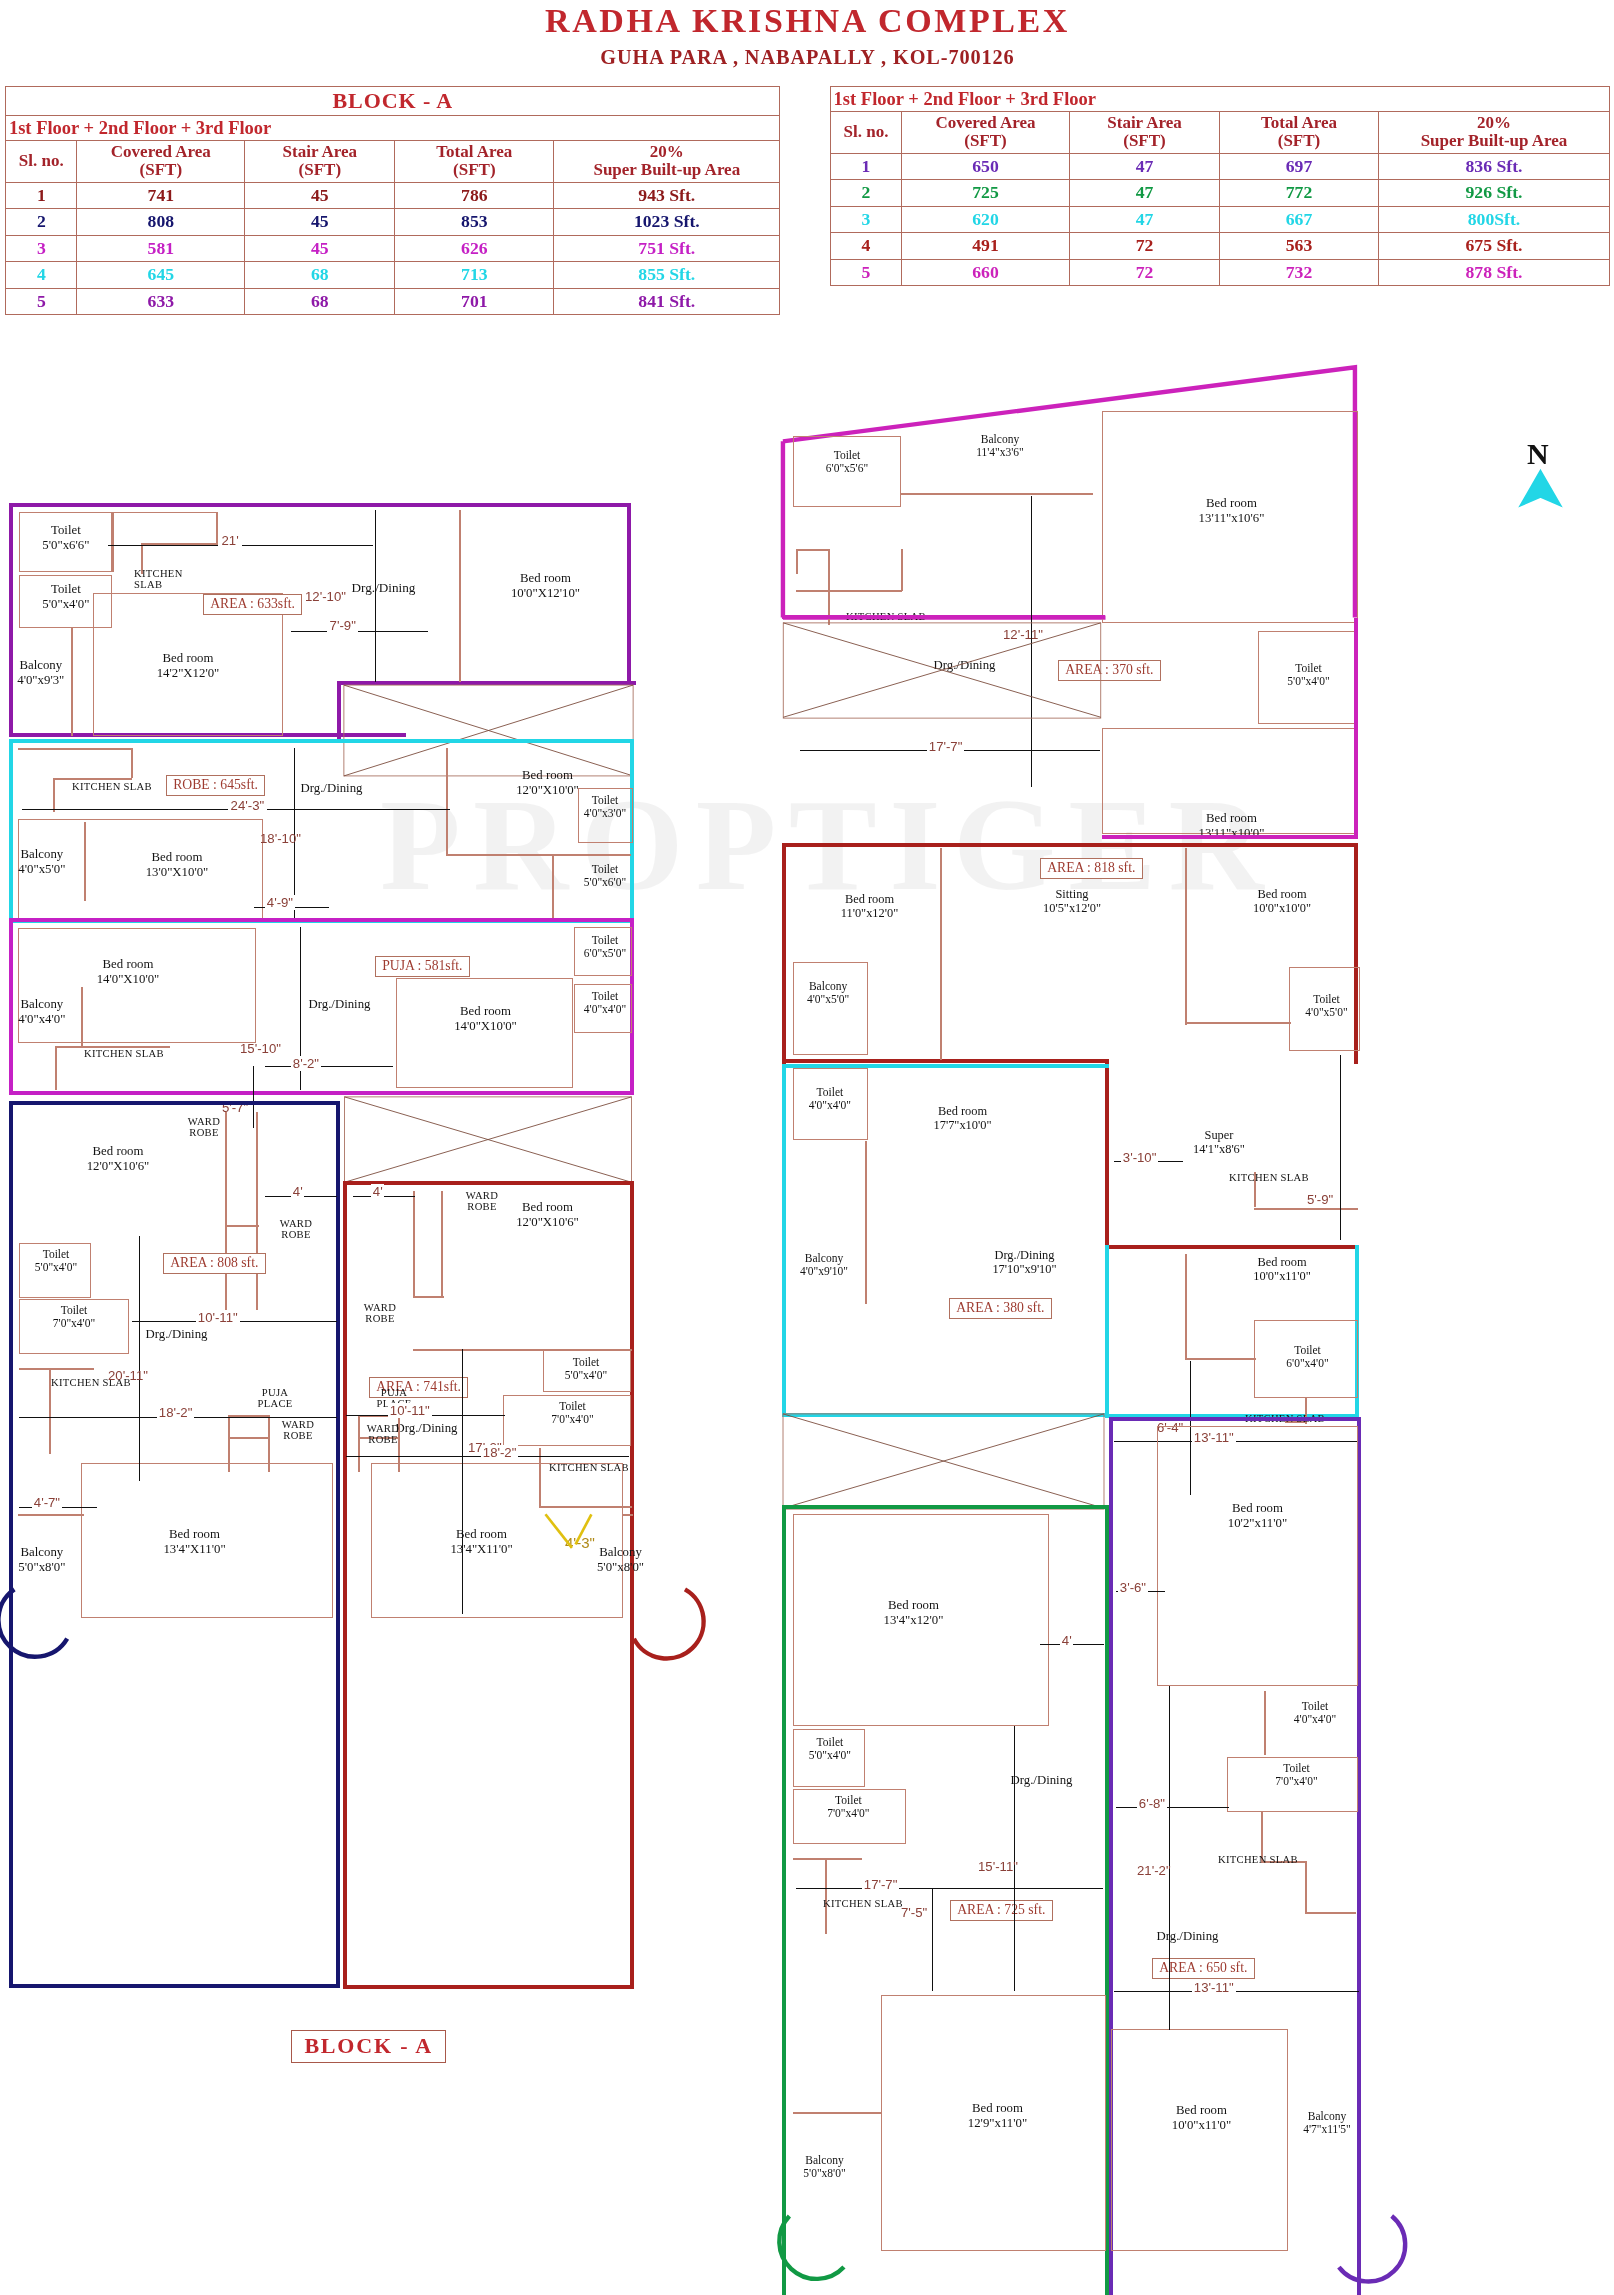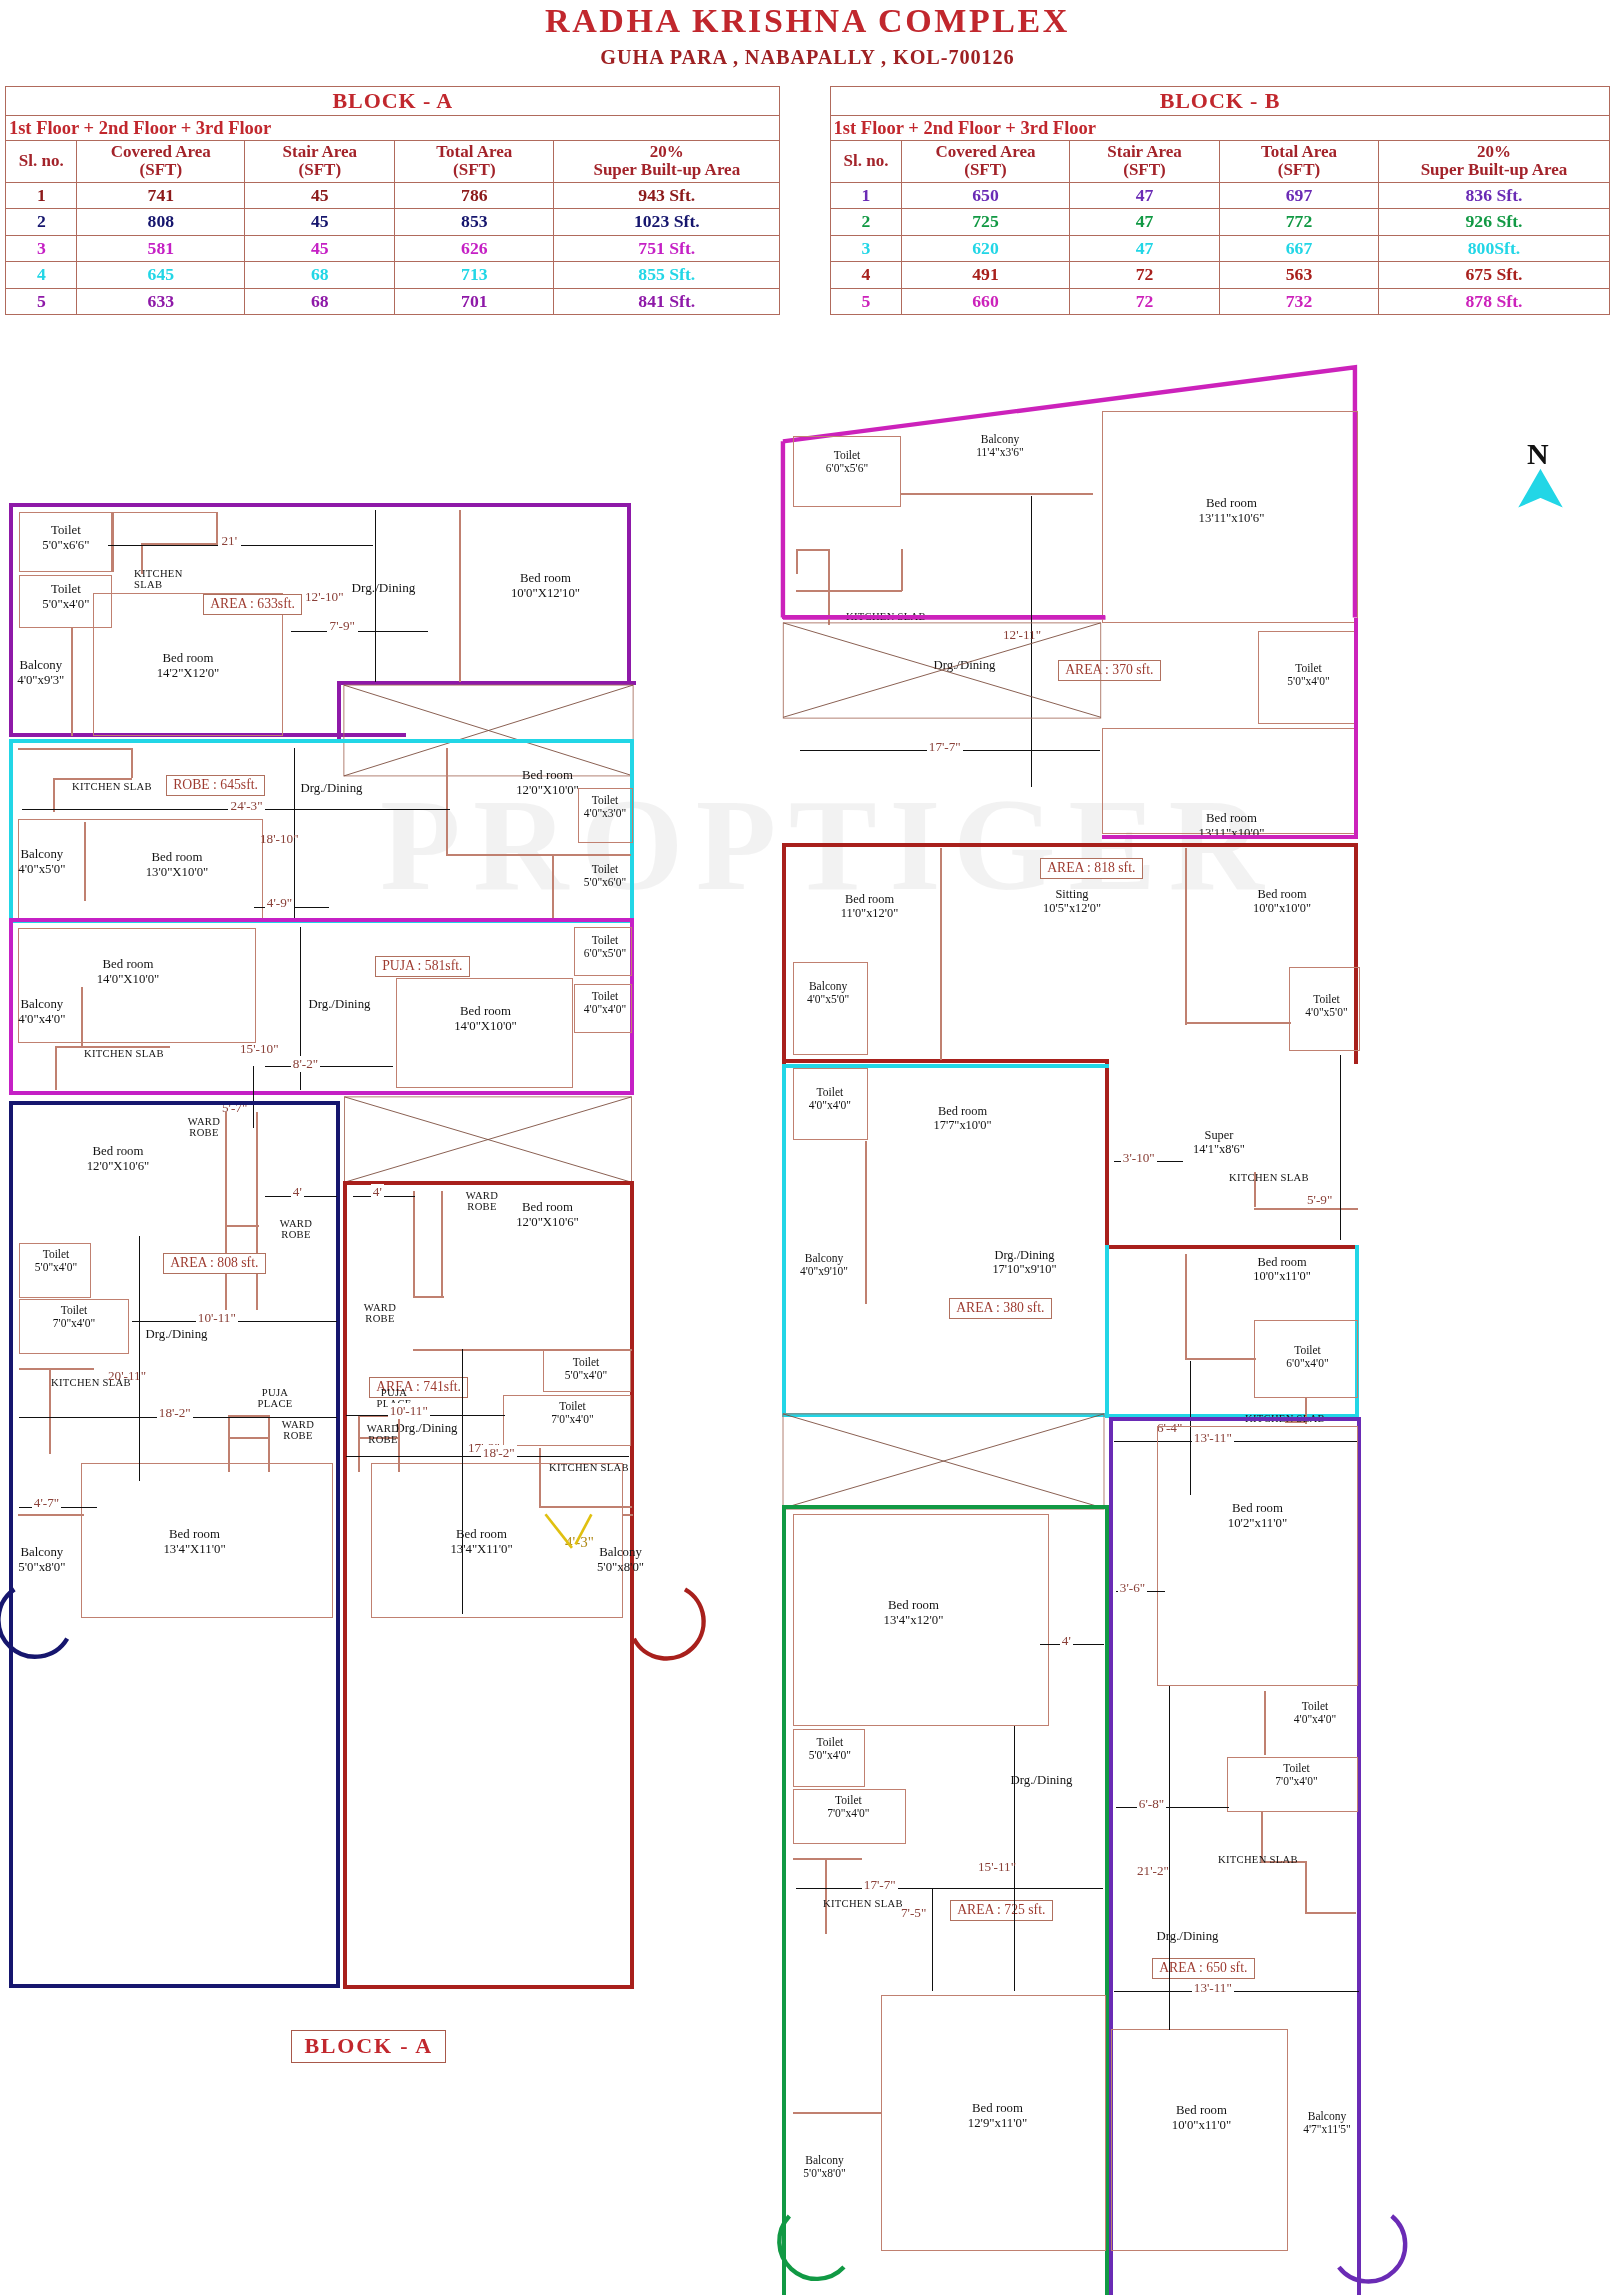--- a/index.html
+++ b/index.html
@@ -92,21 +92,21 @@
     line-height:1.15;
     white-space:nowrap;
     font-family:"Liberation Serif", serif;
   }
   .lbl-sm { font-size:10.6px; letter-spacing:0.3px; }
   .dim {
     position:absolute;
     font-size:13.2px;
     color:#8a4038;
     white-space:nowrap;
-    font-family:Liberation Serif, serif;
+    font-family:Liberation Sans, sans-serif;
   }
   .areabox {
     position:absolute;
     border:0.9px solid #b0705e;
     color:#9e3b30;
     font-size:13.7px;
     padding:0.9px 6.2px 1.8px;
     background:#fff;
     white-space:nowrap;
   }
@@ -194,23 +194,20 @@
     <td class="tbl-cell c-5">633</td>
     <td class="tbl-cell c-5">68</td>
     <td class="tbl-cell c-5">701</td>
     <td class="tbl-cell c-5">841 Sft.</td>
   </tr>
 </tbody>
   </table>
 
 <table class="area-table" id="table-block-b">
   <tbody>
-      <tr>
-        <td class="tbl-title" colspan="5">BLOCK - B</td>
-      </tr>
   <tr>
         <td class="tbl-floors" colspan="5">1st Floor + 2nd  Floor + 3rd  Floor</td>
       </tr>
   <tr>
     <td class="tbl-head" style="width:71px">
       <div>Sl. no.</div>
     </td>
     <td class="tbl-head" style="width:168px">
       <div>Covered  Area</div>
       <div>(SFT)</div>

